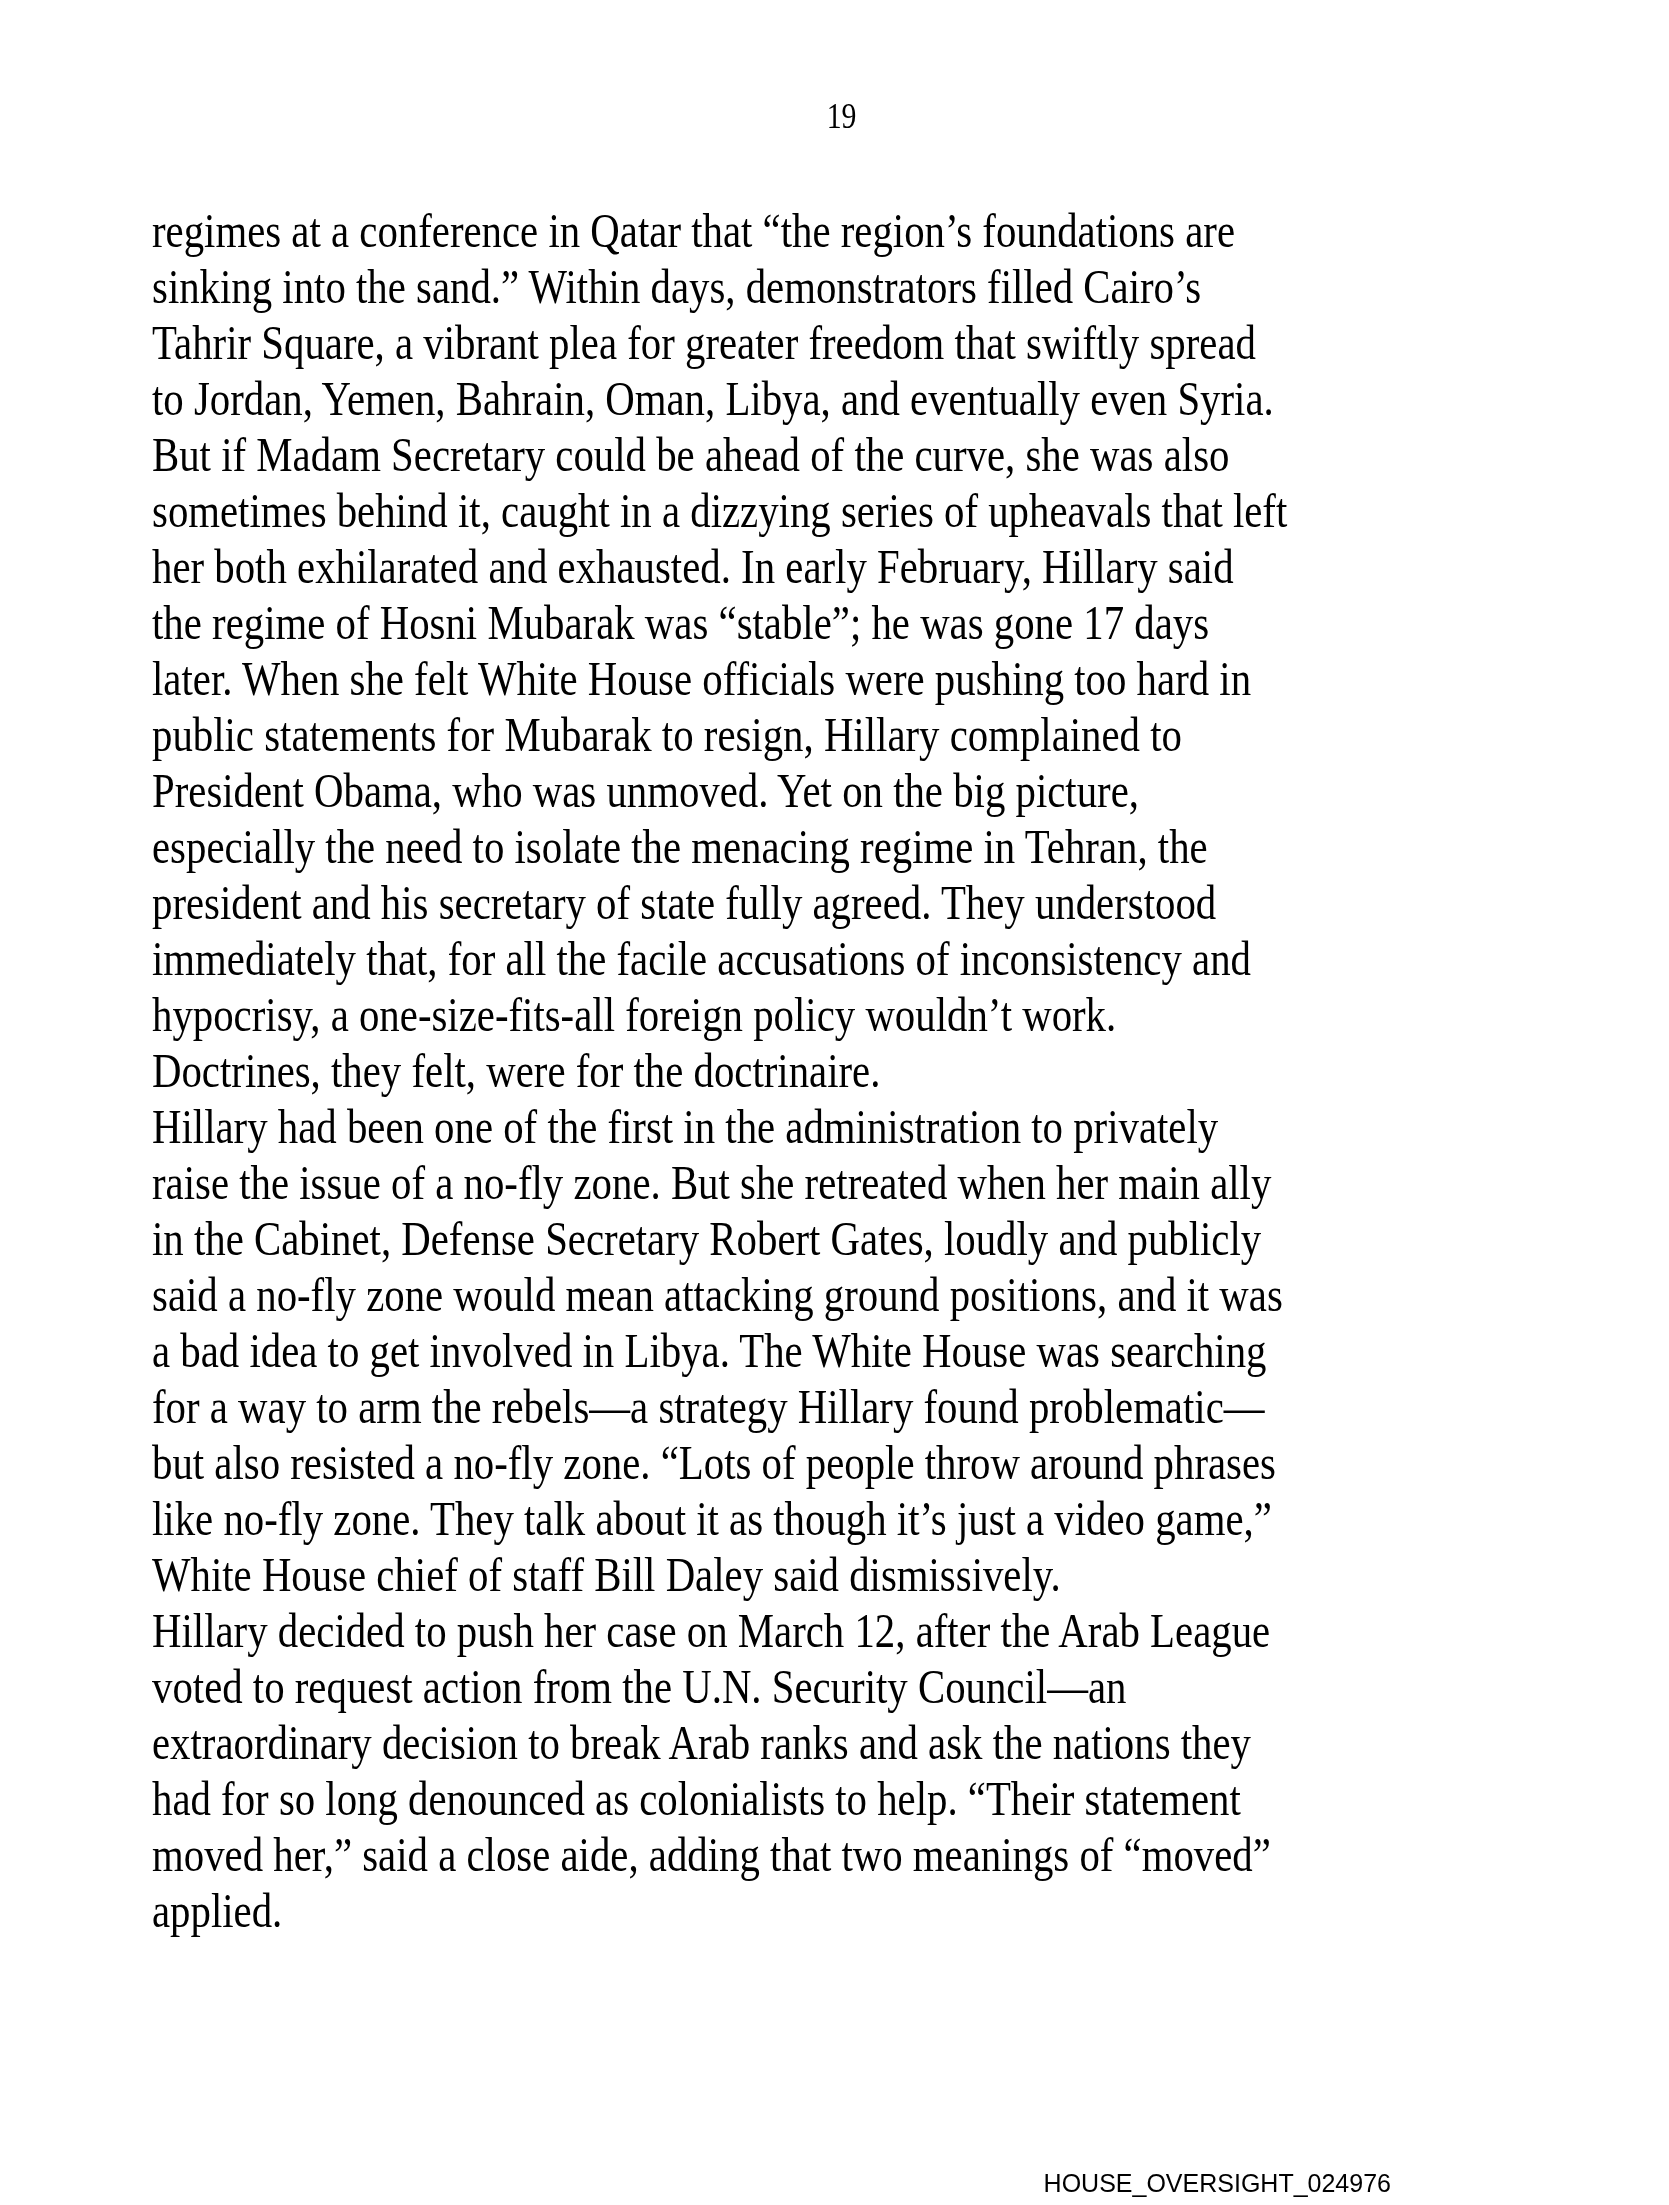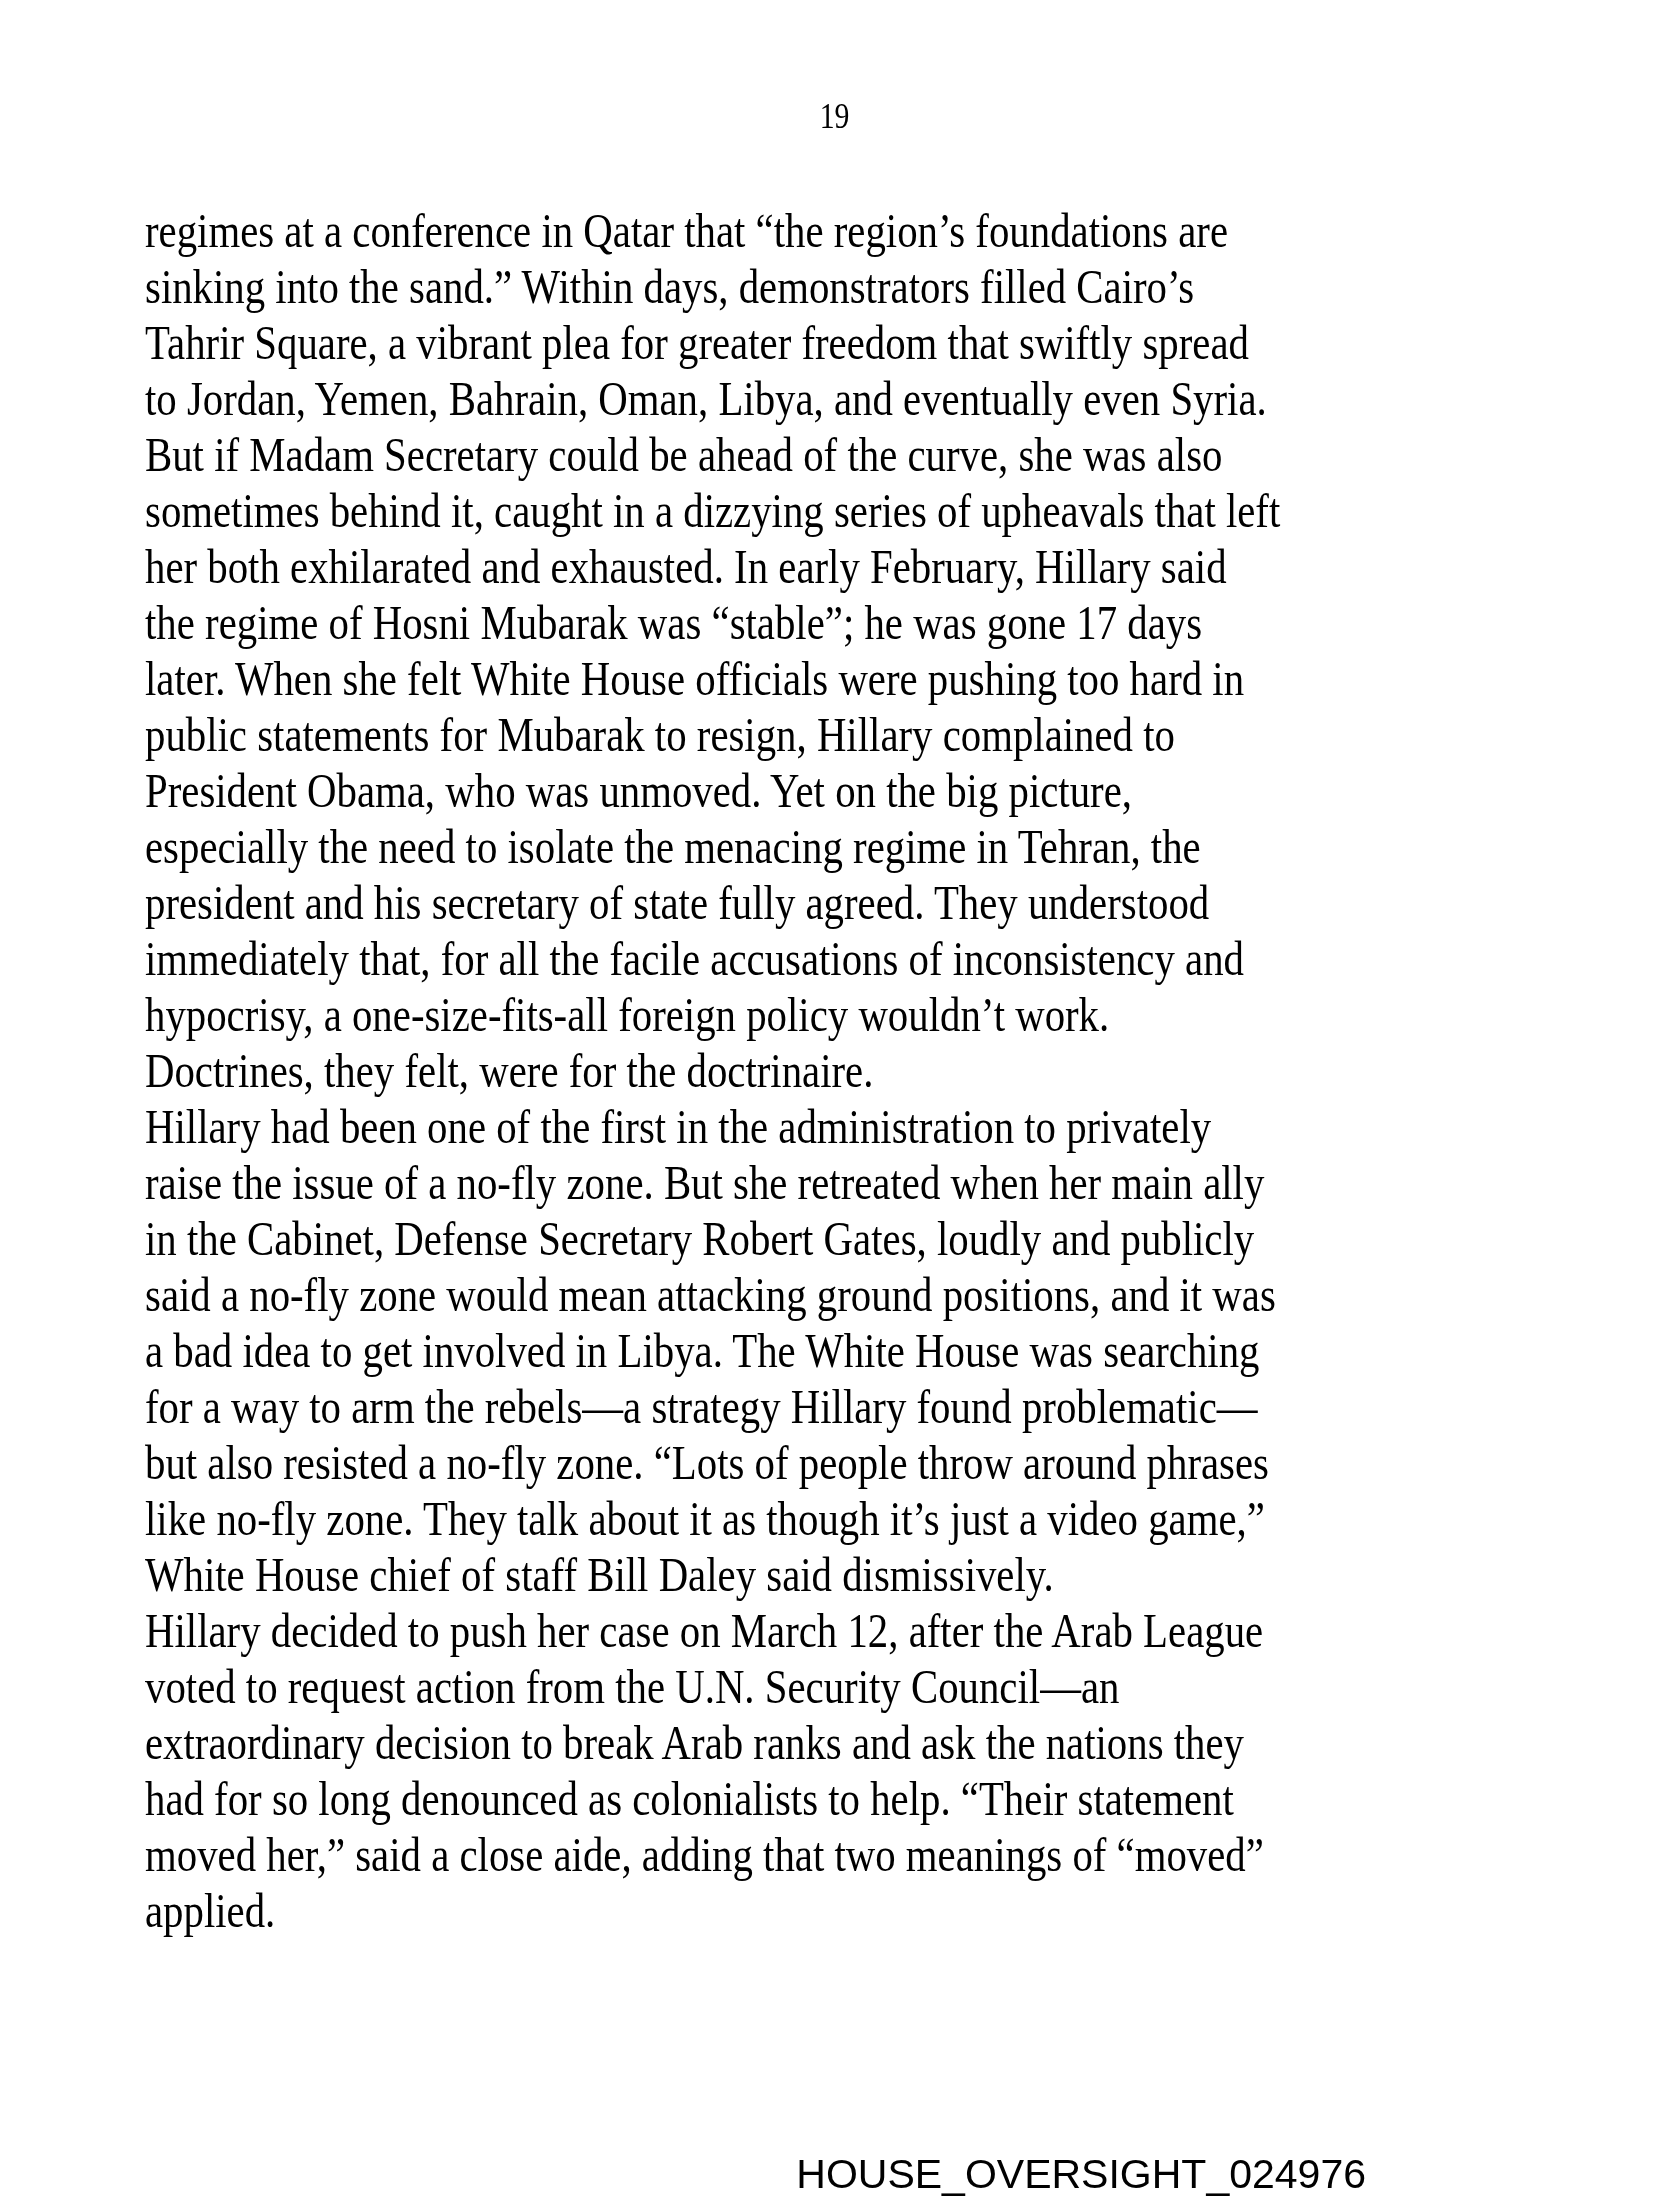--- a/index.html
+++ b/index.html
@@ -7,20 +7,21 @@
     padding: 0;
     background: #ffffff;
   }
   .sheet {
     position: relative;
     width: 1391px;
     height: 2205px;
     background: #ffffff;
     color: #000000;
     overflow: hidden;
+    margin-left: 7px;
   }
   .page-number {
     position: absolute;
     top: 97px;
     left: 0;
     width: 1669px;
     text-align: center;
     font-family: "Liberation Serif", serif;
     font-size: 35px;
     line-height: 1.15;
@@ -34,24 +35,24 @@
     width: 1636px;
     font-family: "Liberation Serif", serif;
     font-size: 48px;
     line-height: 56px;
     white-space: pre;
     transform: scaleX(0.85);
     transform-origin: left top;
   }
   .bates-stamp {
     position: absolute;
-    right: 25px;
+    right: 7px;
     bottom: 7.9px;
     font-family: "Liberation Sans", sans-serif;
-    font-size: 41px;
+    font-size: 25px;
     line-height: 1.1;
     letter-spacing: 0px;
   }
 </style>
 </head>
 <body>
 
 <div class="sheet">
 
   <div class="page-number">19</div>

